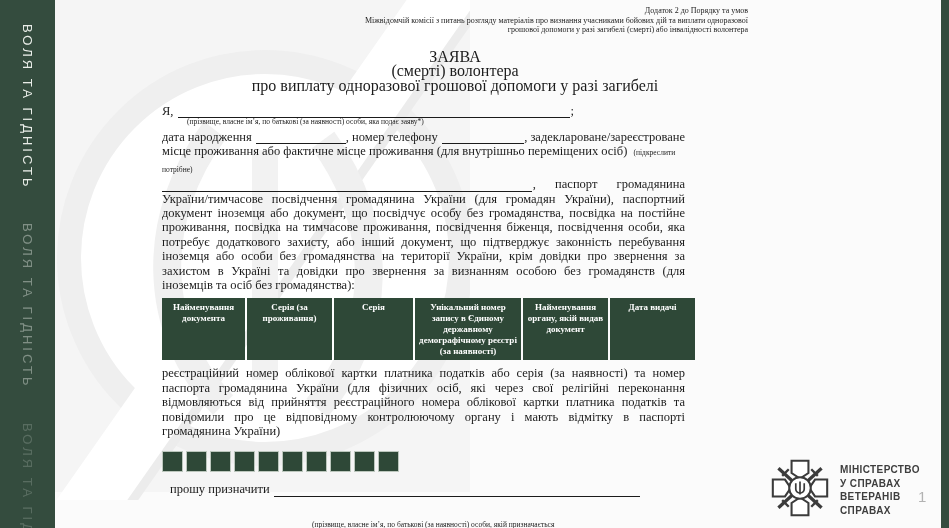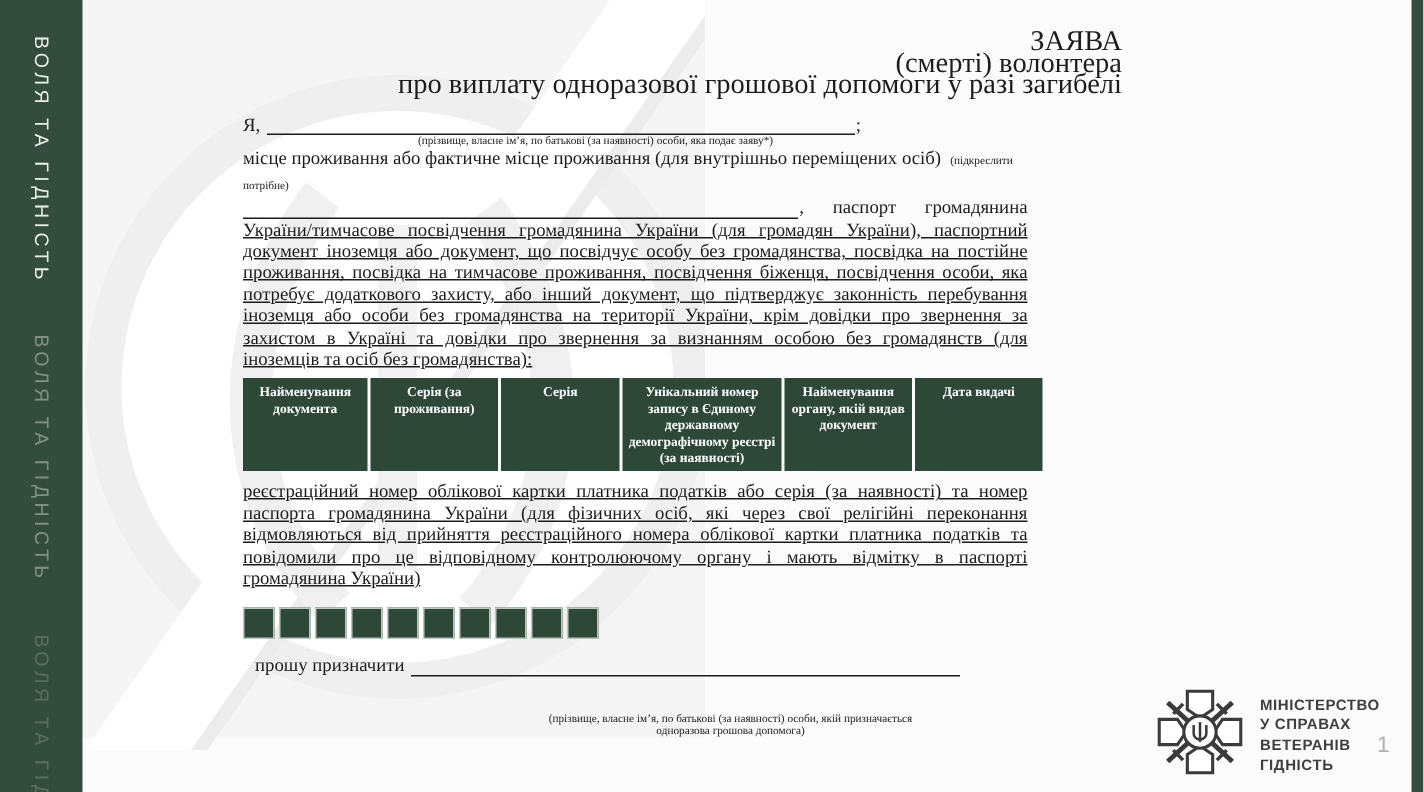--- a/index.html
+++ b/index.html
@@ -37,30 +37,30 @@
   .watermark{position:absolute;left:55px;top:0;z-index:0;}
 
   
   .doc{
     position:absolute;left:162px;top:6px;width:586px;z-index:2;
   }
   .annotation{
     font-size:8px;line-height:9.5px;text-align:right;color:#222;
   }
   .title-block{
-    margin-top:15px;text-align:right;font-size:19px;line-height:14.5px;
+    margin-top:15px;text-align:center;font-size:16px;line-height:14.5px;
   }
   .body-col{width:523px;font-size:12.5px;line-height:14.4px;}
 
   .line-flex{display:flex;align-items:flex-end;}
   .blank{border-bottom:1px solid #1b1b1b;height:13px;box-sizing:border-box;}
   .grow{flex:1 1 auto;}
-  .small-caption{font-size:7.5px;line-height:8.5px;text-align:center;color:#222;}
+  .small-caption{font-size:7.5px;line-height:8.5px;text-align:left;color:#222;}
   .note-small{font-size:7.5px;}
-  .justify{text-align:justify;text-decoration:underline;}
+  .justify{text-align:justify;}
 
   
   table.id-table{
     border-collapse:separate;border-spacing:2px;
     width:527px;margin:4px 0 0 -2px;table-layout:fixed;
   }
   table.id-table th{
     background:#2e4837;color:#ffffff;
     font-family:"Liberation Serif", serif;
     font-size:9px;line-height:10.8px;font-weight:bold;
@@ -118,36 +118,48 @@
   <div class="brand-bar">
     <span class="motto m1">ВОЛЯ ТА ГІДНІСТЬ</span>
     <span class="motto m2">ВОЛЯ ТА ГІДНІСТЬ</span>
     <span class="motto m3">ВОЛЯ ТА ГІДНІСТЬ</span>
   </div>
 
   <div class="right-strip"></div>
 
   <div class="doc">
 
+    <div class="annotation">
+      <div>Додаток 2 до Порядку та умов</div>
+      <div>Міжвідомчій комісії з питань розгляду матеріалів про визнання учасниками бойових дій та виплати одноразової</div>
+      <div>грошової допомоги у разі загибелі (смерті) або інвалідності волонтера</div>
+    </div>
 
     <div class="title-block">
       <div>ЗАЯВА</div>
       <div>(смерті) волонтера</div>
       <div>про виплату одноразової грошової допомоги у разі загибелі</div>
     </div>
 
     <div class="body-col" style="margin-top:11px;">
 
       <div class="line-flex">
         <span style="margin-right:5px;">Я,</span>
         <span class="blank" style="width:392px;"></span>
         <span>;</span>
       </div>
       <div class="small-caption" style="width:420px;margin-left:25px;">(прізвище, власне ім’я, по батькові (за наявності) особи, яка подає заяву*)</div>
 
+      <div class="line-flex" style="margin-top:3px;">
+        <span>дата народження</span>
+        <span class="blank" style="width:90px;margin-left:4px;"></span>
+        <span>, номер телефону</span>
+        <span class="blank grow" style="margin-left:4px;"></span>
+        <span>, задеклароване/зареєстроване</span>
+      </div>
 
       <div>
         <span>місце проживання або фактичне місце проживання (для внутрішньо переміщених осіб)</span>
         <span class="note-small" style="margin-left:3px;">(підкреслити потрібне)</span>
       </div>
 
       <div class="line-flex">
         <span class="blank grow"></span>
         <span style="word-spacing:16px;margin-left:1px;">, паспорт громадянина</span>
       </div>
@@ -226,19 +238,19 @@
           <path d="M32 25 V39"></path>
           <path d="M27.5 27 v6 q0 3.5 4.5 4.5"></path>
           <path d="M36.5 27 v6 q0 3.5 -4.5 4.5"></path>
         </g>
       </svg>
     </span>
     <span class="ministry-name">
       <div>МІНІСТЕРСТВО</div>
       <div>У СПРАВАХ</div>
       <div>ВЕТЕРАНІВ</div>
-      <div>ГІДНІСТЬ</div>
+      <div>СПРАВАХ</div>
     </span>
   </div>
 
   <div class="page-num">1</div>
 
 </div>
 
 </body></html>

